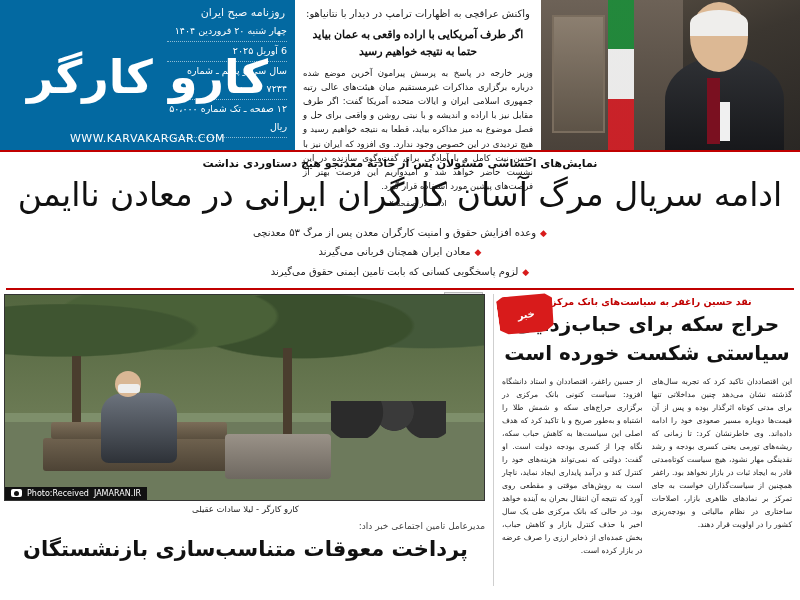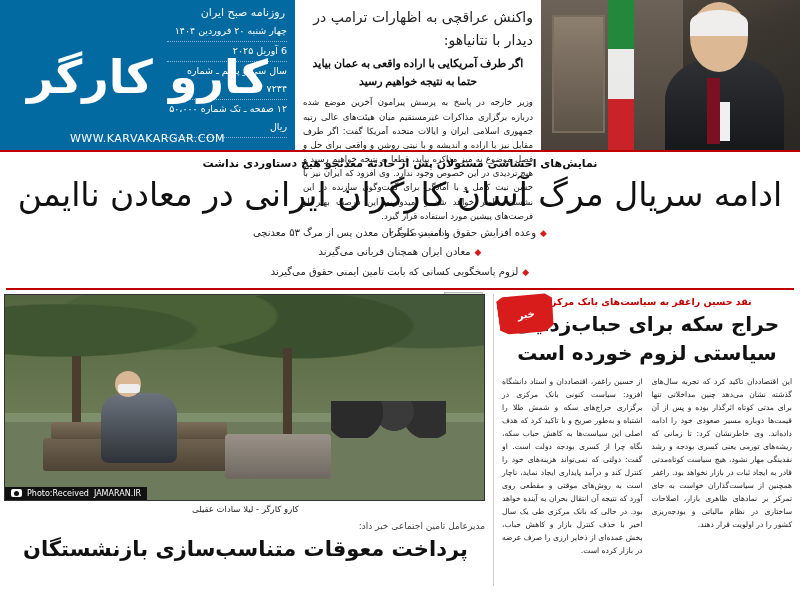--- a/index.html
+++ b/index.html
@@ -36,21 +36,21 @@
   }
   .date-col div{border-bottom:1px dotted rgba(255,255,255,.55);padding-bottom:1px;}
 
   .lead-text{
     width:230px;padding:6px 8px 4px 8px;font-size:8.6px;line-height:1.65;
     color:#111;text-align:justify;
   }
   .lead-head{
     font-weight:bold;font-size:11px;line-height:1.6;text-align:center;margin-bottom:5px;font-family:Liberation Serif, serif;
   }
-  .lead-kicker{font-size:14px;text-align:right;margin-bottom:3px;color:#222;}
+  .lead-kicker{font-size:10px;text-align:center;margin-bottom:3px;color:#222;}
   .lead-more{font-size:8.2px;text-align:center;margin-top:4px;}
   .lead-photo{
     flex:1;position:relative;overflow:hidden;background:#2b2b2b;
   }
   .photo-man{
     position:absolute;inset:0;
     background:
       radial-gradient(circle at 30% 38%, #e7cdb4 0 8%, transparent 9%),
       linear-gradient(160deg,#5d5347 0%,#3b3630 45%,#2a2724 100%);
   }
@@ -235,21 +235,21 @@
 
     <div class="divider-v"></div>
 
     <div class="col-right">
       <div style="position:relative;">
         <div class="stamp">خبر</div>
         <div class="sec-kicker sec-head-right">نقد حسین راغفر به سیاست‌های بانک مرکزی</div>
       </div>
       <div class="sec-head">
         <div>حراج سکه برای حباب‌زدایی</div>
-        <div>سیاستی لزوم خورده است</div>
+        <div>سیاستی شکست خورده است</div>
       </div>
       <div class="two-col">
         <div class="c">از حسین راغفر، اقتصاددان و استاد دانشگاه افزود: سیاست کنونی بانک مرکزی در برگزاری حراج‌های سکه و شمش طلا را اشتباه و به‌طور صریح و با تاکید کرد که هدف اصلی این سیاست‌ها به کاهش حباب سکه، نگاه چرا از کسری بودجه دولت است. او گفت: دولتی که نمی‌تواند هزینه‌های خود را کنترل کند و درآمد پایداری ایجاد نماید، ناچار است به روش‌های موقتی و مقطعی روی آورد که نتیجه آن انتقال بحران به آینده خواهد بود. در حالی که بانک مرکزی طی یک سال اخیر با حذف کنترل بازار و کاهش حباب، بخش عمده‌ای از ذخایر ارزی را صرف عرضه در بازار کرده است.</div>
         <div class="c">این اقتصاددان تاکید کرد که تجربه سال‌های گذشته نشان می‌دهد چنین مداخلاتی تنها برای مدتی کوتاه اثرگذار بوده و پس از آن قیمت‌ها دوباره مسیر صعودی خود را ادامه داده‌اند. وی خاطرنشان کرد: تا زمانی که ریشه‌های تورمی یعنی کسری بودجه و رشد نقدینگی مهار نشود، هیچ سیاست کوتاه‌مدتی قادر به ایجاد ثبات در بازار نخواهد بود. راغفر همچنین از سیاست‌گذاران خواست به جای تمرکز بر نمادهای ظاهری بازار، اصلاحات ساختاری در نظام مالیاتی و بودجه‌ریزی کشور را در اولویت قرار دهند.</div>
       </div>
 
     </div>
 
   </div>
 </div>

